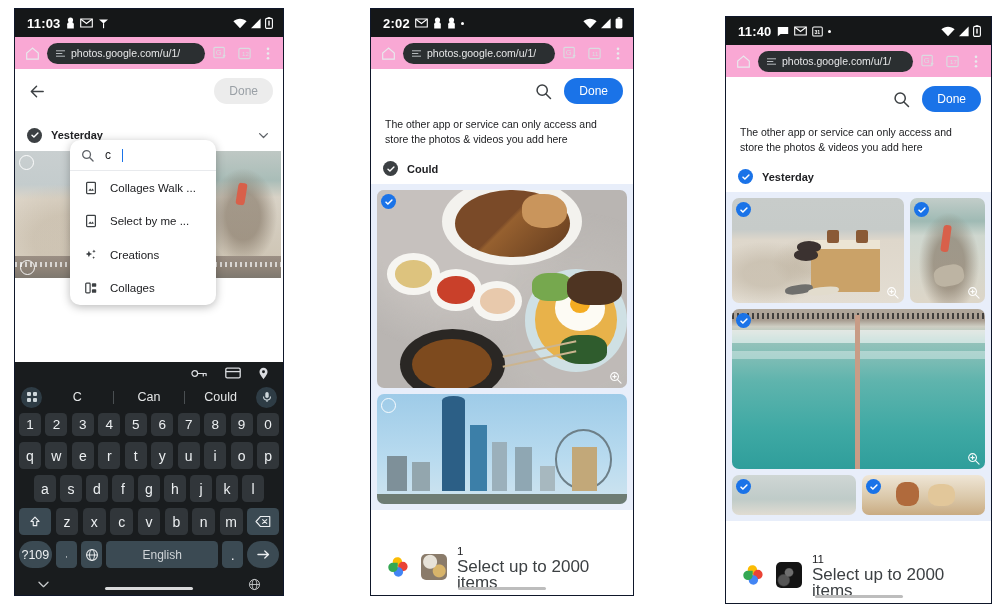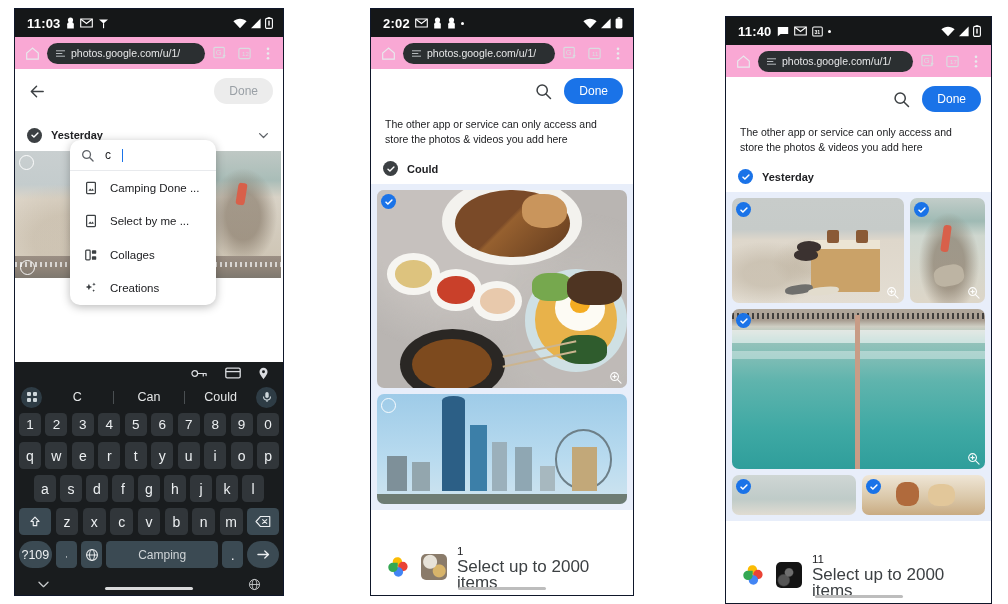--- a/index.html
+++ b/index.html
@@ -237,50 +237,50 @@
           <span class="sc-q">c</span>
             <span class="caret"></span>
         </div>
         <div class="sc-item">
           <span class="sc-ico">
               <svg width="14" height="14" viewBox="0 0 16 16">
                 <rect x="3" y="1.5" width="10" height="13" rx="1" fill="none" stroke="#3c4043" stroke-width="1.4"></rect>
                 <path d="M5 11l2-2.4 1.6 1.8L10 8.7l1.2 2.3z" fill="#3c4043"></path>
               </svg>
             </span>
-          <span class="lbl">Camping Done ...</span>
+          <span class="lbl">Collages Walk ...</span>
         </div>
         <div class="sc-item">
           <span class="sc-ico">
               <svg width="14" height="14" viewBox="0 0 16 16">
                 <rect x="3" y="1.5" width="10" height="13" rx="1" fill="none" stroke="#3c4043" stroke-width="1.4"></rect>
                 <path d="M5 11l2-2.4 1.6 1.8L10 8.7l1.2 2.3z" fill="#3c4043"></path>
               </svg>
             </span>
           <span class="lbl">Select by me ...</span>
+        </div>
+        <div class="sc-item">
+          <span class="sc-ico">
+              <svg width="14" height="14" viewBox="0 0 16 16">
+                <path d="M5.6 3.2l1.1 2.6 2.6 1.1-2.6 1.1-1.1 2.6-1.1-2.6L1.9 6.9l2.6-1.1z" fill="#3c4043"></path>
+                <path d="M11.4 1.6l.6 1.4 1.4.6-1.4.6-.6 1.4-.6-1.4-1.4-.6 1.4-.6z" fill="#3c4043"></path>
+                <path d="M11 9.4l.5 1.1 1.1.5-1.1.5-.5 1.1-.5-1.1-1.1-.5 1.1-.5z" fill="#3c4043"></path>
+              </svg>
+            </span>
+          <span class="lbl">Creations</span>
         </div>
         <div class="sc-item">
           <span class="sc-ico">
               <svg width="14" height="14" viewBox="0 0 16 16">
                 <rect x="2" y="2.5" width="5" height="11" rx="1" fill="none" stroke="#3c4043" stroke-width="1.4"></rect>
                 <rect x="9" y="2.5" width="5" height="4.2" rx="1" fill="#3c4043"></rect>
                 <rect x="9" y="9.3" width="5" height="4.2" rx="1" fill="#3c4043"></rect>
               </svg>
             </span>
           <span class="lbl">Collages</span>
-        </div>
-        <div class="sc-item">
-          <span class="sc-ico">
-              <svg width="14" height="14" viewBox="0 0 16 16">
-                <path d="M5.6 3.2l1.1 2.6 2.6 1.1-2.6 1.1-1.1 2.6-1.1-2.6L1.9 6.9l2.6-1.1z" fill="#3c4043"></path>
-                <path d="M11.4 1.6l.6 1.4 1.4.6-1.4.6-.6 1.4-.6-1.4-1.4-.6 1.4-.6z" fill="#3c4043"></path>
-                <path d="M11 9.4l.5 1.1 1.1.5-1.1.5-.5 1.1-.5-1.1-1.1-.5 1.1-.5z" fill="#3c4043"></path>
-              </svg>
-            </span>
-          <span class="lbl">Creations</span>
         </div>
       </div>
 
       <div class="kb">
         <div class="kb-acc">
           <span class="ic"><svg width="17" height="11" viewBox="0 0 18 11">
                 <circle cx="4" cy="5.5" r="3" fill="none" stroke="#dadce0" stroke-width="1.3"></circle>
                 <path d="M7 5.5h9M13 5.5v2.6M16 5.5v2.2" stroke="#dadce0" stroke-width="1.3" stroke-linecap="round"></path>
               </svg></span>
           <span class="ic"><svg width="16" height="12" viewBox="0 0 16 12">
@@ -376,21 +376,21 @@
           <div class="key small">
               <span class="kcomma">,</span>
             </div>
           <div class="key small">
               <svg width="14" height="14" viewBox="0 0 16 16">
                 <circle cx="8" cy="8" r="6.2" fill="none" stroke="#eceff1" stroke-width="1.2"></circle>
                 <ellipse cx="8" cy="8" rx="2.8" ry="6.2" fill="none" stroke="#eceff1" stroke-width="1.1"></ellipse>
                 <path d="M1.8 8h12.4" stroke="#eceff1" stroke-width="1.1"></path>
               </svg>
             </div>
-          <div class="key space">Camping</div>
+          <div class="key space">English</div>
           <div class="key small">.</div>
           <div class="key enter">
               <svg width="15" height="13" viewBox="0 0 16 14">
                 <path d="M2 7h11M9.4 3.2L13.4 7l-4 3.8" fill="none" stroke="#eceff1" stroke-width="1.4" stroke-linecap="round" stroke-linejoin="round"></path>
               </svg>
             </div>
         </div>
         <div class="kb-nav">
           <span class="ic"><svg width="13" height="9" viewBox="0 0 14 10">
                 <path d="M2 2.6L7 7.4l5-4.8" fill="none" stroke="#c6c9cb" stroke-width="1.5" stroke-linecap="round" stroke-linejoin="round"></path>

